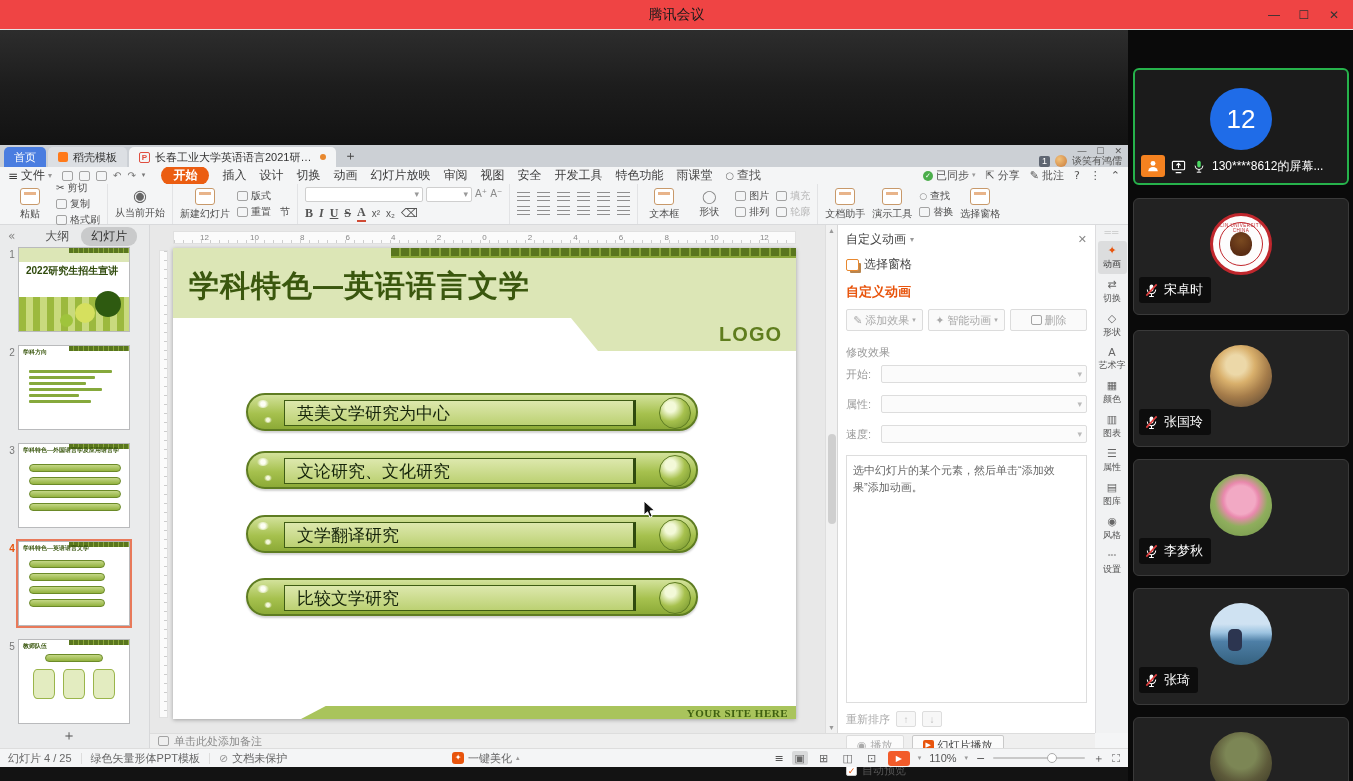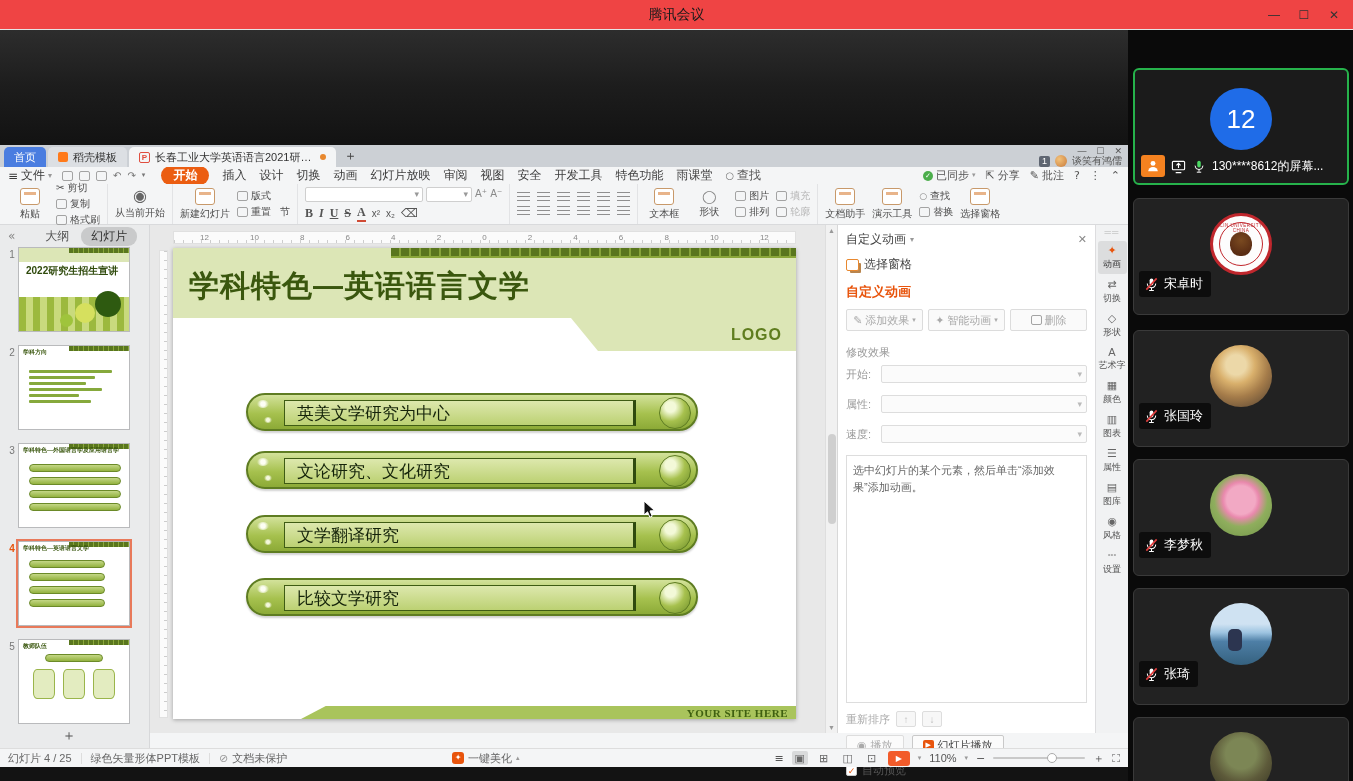--- a/index.html
+++ b/index.html
@@ -88,21 +88,21 @@
   .hruler{position:absolute;left:23px;top:6px;width:623px;height:13px;background:#fbfbfb;border:1px solid #e0e0e0;display:flex;align-items:center;justify-content:space-between;padding:0 26px;font-size:8px;color:#888;background-image:repeating-linear-gradient(90deg,#ccc 0 1px,transparent 1px 9px);background-size:100% 3px;background-position:0 100%;background-repeat:no-repeat}
   .vruler{position:absolute;left:9px;top:25px;width:9px;height:468px;background:#fbfbfb;border:1px solid #e0e0e0;background-image:repeating-linear-gradient(180deg,#ccc 0 1px,transparent 1px 9px);background-size:3px 100%;background-position:100% 0;background-repeat:no-repeat}
   .cscroll{position:absolute;right:0;top:0;bottom:0;width:12px;background:#f1f1f1;border-left:1px solid #dedede;display:flex;flex-direction:column;align-items:center;justify-content:space-between;padding:2px 0;color:#999;font-size:7px}
   .cscroll .thumb{width:8px;height:90px;background:#cfcfcf;border-radius:4px}
   
   .slide{position:absolute;left:23px;top:23px;width:623px;height:471px;background:#fff;box-shadow:0 1px 4px rgba(0,0,0,.3)}
   .sl-head{position:absolute;top:0;left:0;right:0;height:70px;background:#dce6b6}
   .sl-dash{position:absolute;top:0;left:218px;right:0;height:10px;background:repeating-linear-gradient(90deg,#59761e 0 8px,#86a33a 8px 10px);border-bottom:2px solid #8aa73a}
   .sl-title{position:absolute;top:18px;left:16px;font-size:30px;font-weight:800;color:#3a570e;letter-spacing:1px}
   .sl-wedge{position:absolute;top:70px;right:0;width:225px;height:33px;background:#dce6b6;clip-path:polygon(0 0,100% 0,100% 100%,12% 100%);display:flex;align-items:center;justify-content:flex-end;padding-right:14px}
-  .sl-logo{font-size:16px;font-weight:800;color:#5f7d1e;letter-spacing:1px}
+  .sl-logo{font-size:20px;font-weight:800;color:#5f7d1e;letter-spacing:1px}
   .sl-foot{position:absolute;left:128px;right:0;bottom:0;height:13px;background:#a9c45c;clip-path:polygon(0 100%,5% 0,100% 0,100% 100%);display:flex;align-items:center;justify-content:flex-end;padding-right:8px}
   .sl-foot span{font-size:11px;font-weight:bold;color:#3f6010;font-family:"Liberation Serif",serif;letter-spacing:.5px}
   .pill{position:absolute;left:73px;width:452px;height:38px;border-radius:19px;border:2px solid #5e7c22;background:linear-gradient(180deg,#d3e29b 0,#a6c14e 55%,#8caa37 100%);box-shadow:0 2px 2px rgba(0,0,0,.18)}
   .pill::before{content:"";position:absolute;left:9px;top:5px;width:12px;height:8px;border-radius:50%;background:radial-gradient(circle,#fdfef4 0 30%,rgba(255,255,255,.15) 75%)}
   .pill::after{content:"";position:absolute;left:16px;top:22px;width:8px;height:6px;border-radius:50%;background:radial-gradient(circle,#f4f8dd 0 30%,rgba(255,255,255,.1) 75%)}
   .pbox{position:absolute;left:36px;top:5px;right:60px;height:26px;background:linear-gradient(180deg,#dde8ad,#bcd173);border:1px solid #3f5c14;border-right:3px solid #2f4a0e;display:flex;align-items:flex-end;padding-left:12px}
   .pbox span{font-family:"Liberation Serif",serif;font-size:17px;color:#15240a}
   .pball{position:absolute;right:5px;top:2px;width:32px;height:32px;border-radius:50%;background:radial-gradient(circle at 35% 30%,#f3f9d8 0 18%,#a7c14e 50%,#6f8f2a 100%);border:1px solid #5e7c22}
   .cursor{position:absolute;left:470px;top:252px;width:13px;height:19px}
   
@@ -149,21 +149,21 @@
   .track{width:92px;height:2px;background:#c9c9c9;border-radius:1px;position:relative}
   .knob{position:absolute;left:54px;top:-4px;width:10px;height:10px;border-radius:50%;background:#fff;border:1px solid #aaa}
   
   .side{position:absolute;left:1128px;top:0;width:225px;height:751px;background:#0a0a0a;overflow:hidden}
   .ptile{position:absolute;left:5px;width:216px;height:117px;background:#222;border:1px solid #3a3a3a;border-radius:6px;overflow:hidden}
   .ptile.active{border:2px solid #26b24b;background:#1b1b1b}
   .bignum{position:absolute;left:50%;top:18px;transform:translateX(-50%);width:62px;height:62px;border-radius:50%;background:#1f6ce8;color:#fff;display:flex;align-items:center;justify-content:center;font-size:26px}
   .sharebar{position:absolute;left:6px;bottom:6px;display:flex;align-items:center;gap:6px}
   .share-person{width:24px;height:22px;background:#f58220;border-radius:3px;display:flex;align-items:center;justify-content:center}
   .pname{color:#fff;font-size:12px;white-space:nowrap;max-width:128px;overflow:hidden;text-overflow:ellipsis}
-  .namebadge{position:absolute;left:5px;bottom:17px;background:rgba(8,8,8,.82);border-radius:3px;display:flex;align-items:center;gap:5px;padding:4px 8px 4px 5px}
+  .namebadge{position:absolute;left:5px;bottom:11px;background:rgba(8,8,8,.82);border-radius:3px;display:flex;align-items:center;gap:5px;padding:4px 8px 4px 5px}
   .namebadge span{color:#fff;font-size:13px}
   .pavatar{position:absolute;left:50%;top:14px;transform:translateX(-50%);width:62px;height:62px;border-radius:50%}
   .av-seal{background:#fdfdfd;border:3px solid #c0272d;position:relative}
   .av-seal .ring{position:absolute;inset:6px;border:1px solid #c0272d;border-radius:50%}
   .av-seal .em{position:absolute;left:50%;top:50%;transform:translate(-50%,-50%);width:22px;height:24px;border-radius:50% 50% 45% 45%;background:radial-gradient(circle at 50% 35%,#7a4a20,#5a2d14 70%)}
   .av-seal .arc{position:absolute;top:7px;left:0;right:0;text-align:center;font-size:4.5px;color:#c0272d;letter-spacing:.5px}
   .av-portrait{background:radial-gradient(circle at 42% 32%,#ecd8a8 0 18%,#d9b06c 34%,#a57c4a 58%,#4a3b2e 100%)}
   .av-pink{background:radial-gradient(circle at 50% 42%,#f2a9c4 0 30%,#e989ad 38%,#8fae5d 56%,#6f9347 100%)}
   .av-lake{background:linear-gradient(180deg,#cfe2f2 0 34%,#9cc3e0 48%,#4e7fa6 62%,#35617f 100%)}
   .av-lake::after{content:"";position:absolute;left:18px;top:26px;width:14px;height:22px;border-radius:5px;background:#2c3550}
@@ -666,20 +666,24 @@
                   <span class="ig">◉</span>
                   <span>风格</span>
                 </div>
               <span class="stdots">•••</span>
               <div class="stit">
                   <span>设置</span>
                 </div>
             </div>
           </div>
 
+          <div class="notes">
+            <span class="sico"></span>
+            <span>单击此处添加备注</span>
+          </div>
         </div>
       </div>
 
       <div class="sbar">
         <span>幻灯片 4 / 25</span>
         <span class="sep"></span>
         <span>绿色矢量形体PPT模板</span>
         <span class="sep"></span>
         <span class="g" style="color:#999;margin-right:4px">⊘</span>
         <span>文档未保护</span>

